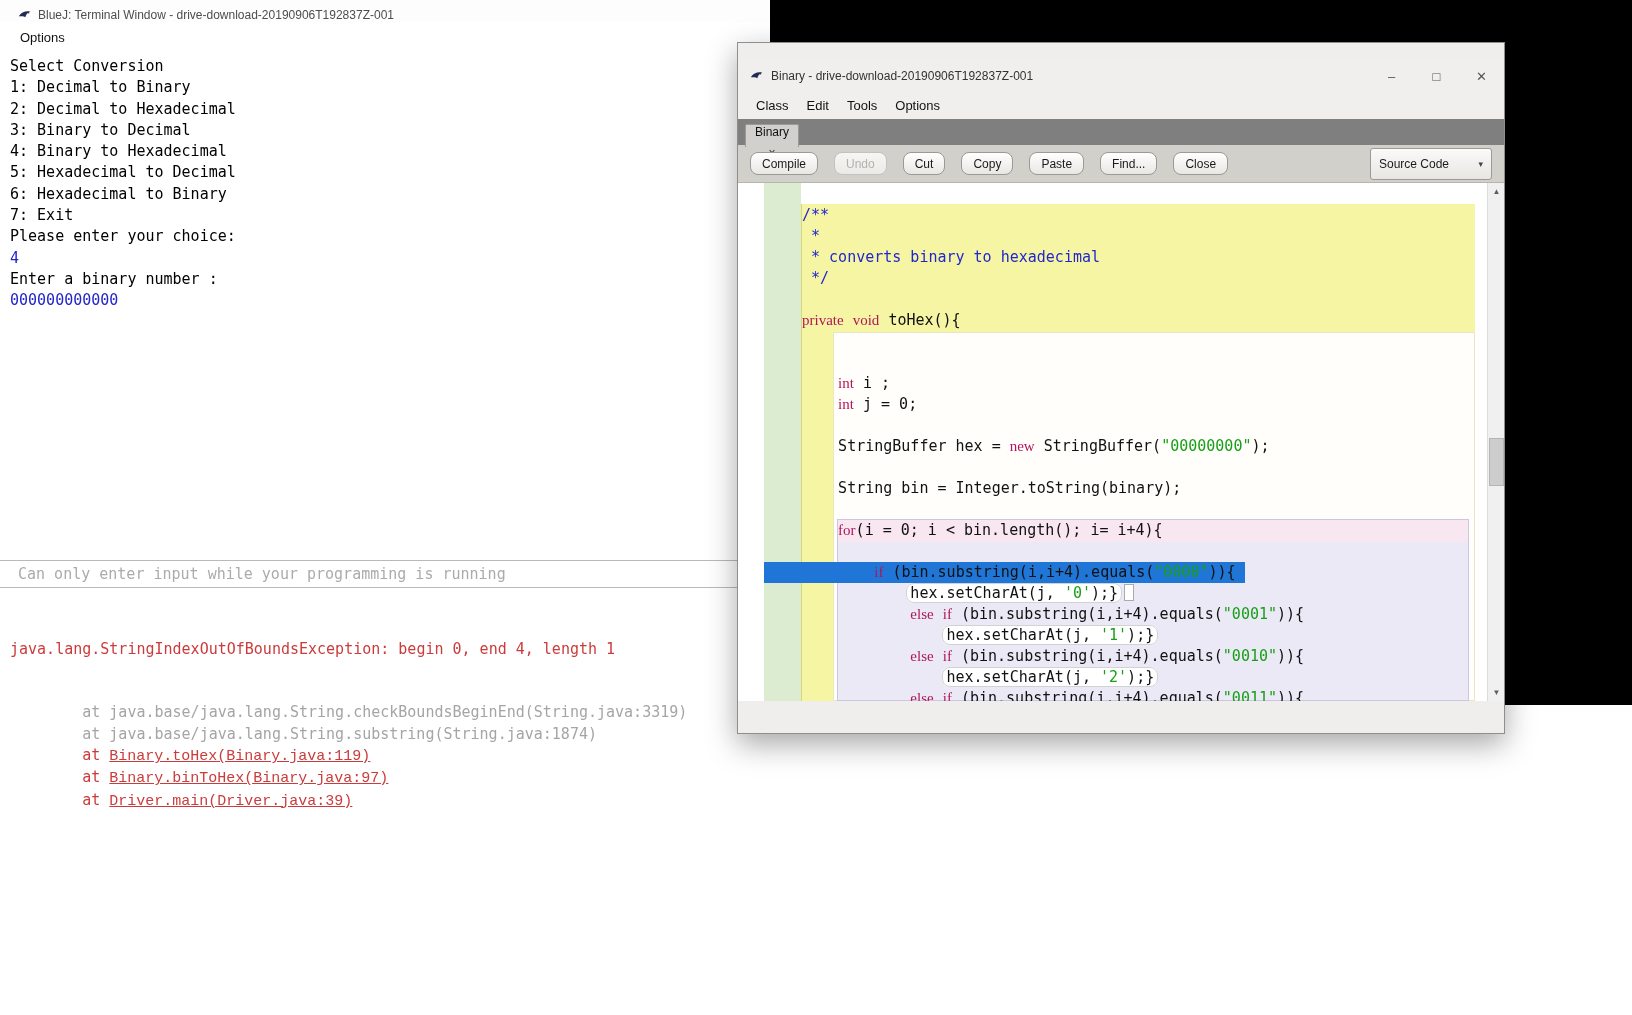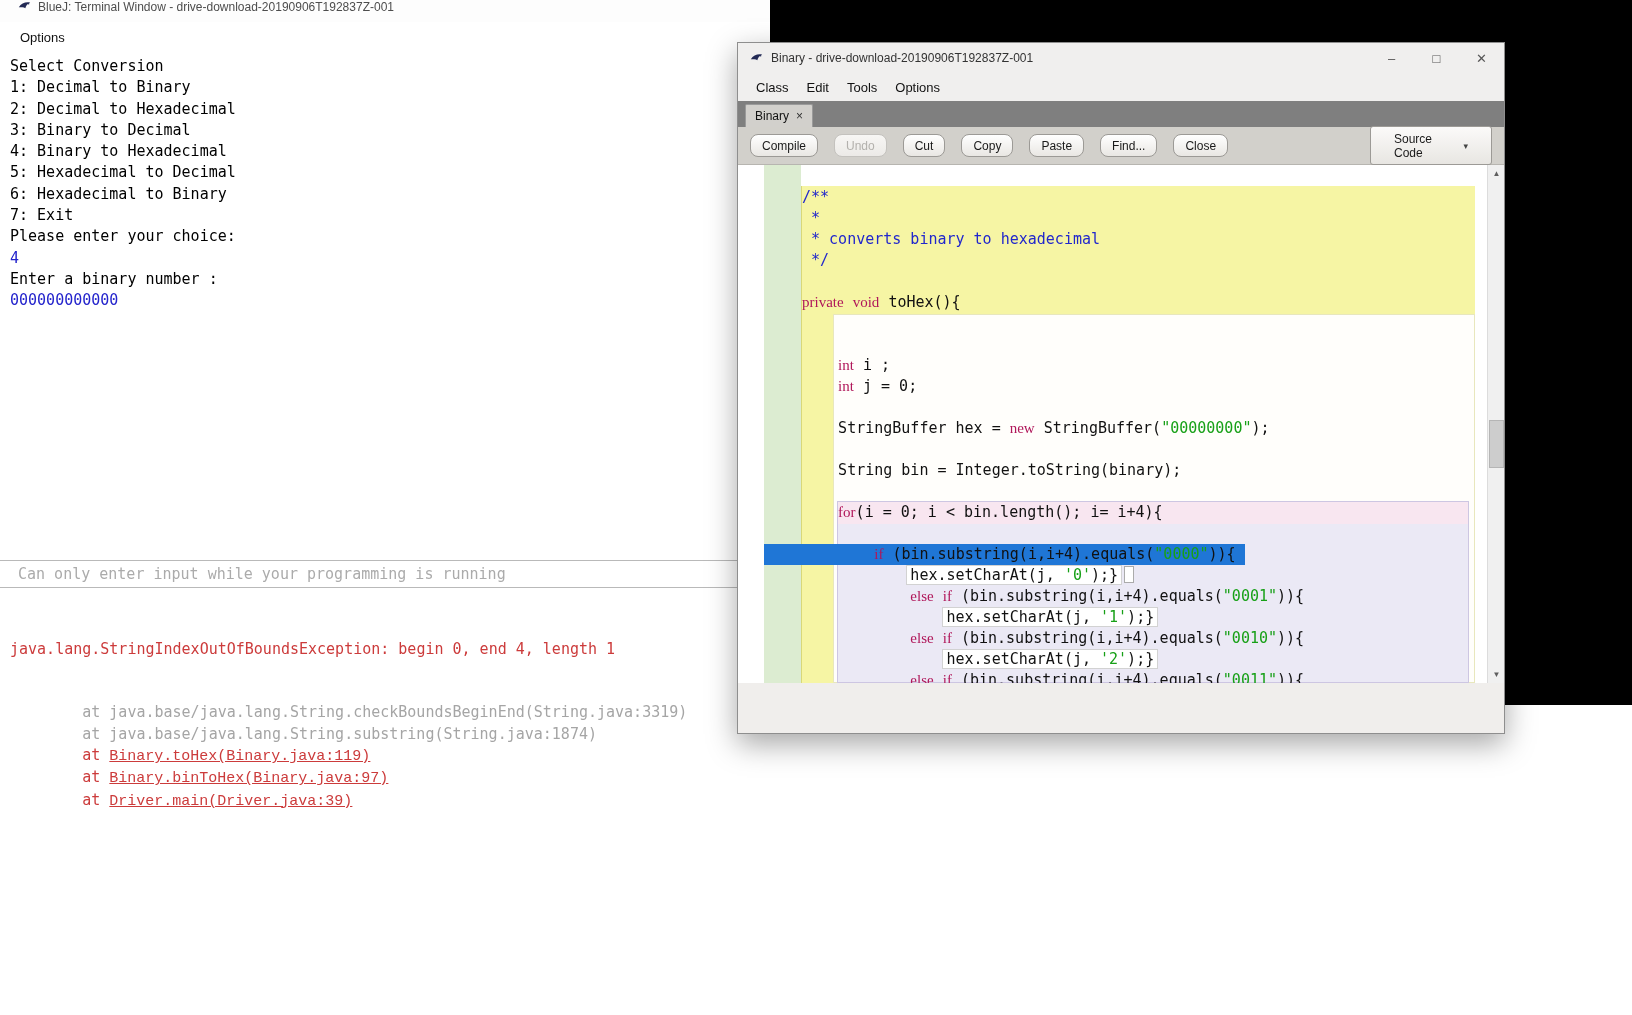--- a/index.html
+++ b/index.html
@@ -5,21 +5,21 @@
   * { margin:0; padding:0; box-sizing:border-box; }
   html,body { width:1632px; height:1015px; overflow:hidden; background:#fff;
               font-family:"Liberation Sans", sans-serif; }
   #desktop { position:relative; width:1632px; height:1015px; background:#fff; }
   .bg-black { position:absolute; background:#000; }
   #bg-top-right { left:770px; top:0; width:862px; height:42px; }
   #bg-right { left:1505px; top:0; width:127px; height:705px; }
 
   
   #terminal-window { position:absolute; left:0; top:0; width:770px; height:1015px; background:#fff; }
-  .t-titlebar { height:22px; display:flex; align-items:flex-start; gap:7px; padding-left:18px;
+  .t-titlebar { height:22px; display:flex; align-items:flex-end; gap:7px; padding-left:18px;
                 font-size:12px; color:#4d4d4d; background:#fdfdfd; }
   .t-menubar { height:30px; display:flex; align-items:center; padding-left:16px;
                font-size:13px; color:#111; }
   .t-menubar span { padding:2px 4px; }
   #terminal-output { position:absolute; left:10px; top:56px; font:15px/21.3px "DejaVu Sans Mono", monospace;
                      color:#000; white-space:pre; }
   #terminal-output .in { color:#2323cc; }
   .t-notice { position:absolute; left:0; top:560px; width:770px; height:28px;
               border-top:1px solid #b9b9b9; border-bottom:1px solid #b9b9b9;
               display:flex; align-items:center; padding-left:18px;
@@ -30,59 +30,59 @@
   .stk { padding-left:8ch; }
   .stk.dim, .stk.dim .at { color:#a5a5a5; }
   .stk.link, .stk.link .at { color:#cc3b3b; }
   .stk.link .frame { text-decoration:underline; cursor:pointer;font-family:Liberation Mono, monospace; }
 
   
   #editor-window { position:absolute; left:737px; top:42px; width:768px; height:692px;
                    background:#f0eeec; border:1px solid #8e8e8e;
                    box-shadow:0 10px 28px rgba(0,0,0,.35); }
   .e-titlebar { height:30px; display:flex; align-items:center; gap:8px; padding-left:12px;
-                font-size:12px; color:#333; background:#f0efee; }
+                font-size:12px; color:#333; background:#f0efee;margin-top:18px; }
   .e-controls { margin-left:auto; display:flex; height:100%; }
   .e-ctl { width:45px; height:100%; display:flex; align-items:center; justify-content:center;
            font-size:13px; color:#555; cursor:default; }
   .e-menubar { height:28px; display:flex; align-items:center; gap:18px; padding-left:18px;
                font-size:13px; color:#111; background:#f0efee; }
   .e-tabbar { height:26px; background:#7f7f7f; padding:3px 0 0 7px; }
   .tab { display:inline-flex; align-items:center; gap:7px; height:23px; padding:0 9px;
          background:#d2d0cc; border:1px solid #9a9a9a; border-bottom:none;
-         border-radius:2px 2px 0 0; font-size:12px; color:#111; }
+         border-radius:2px 2px 0 0; font-size:12px; color:#111;flex-direction:column; }
   .tab-close { font-size:12px; color:#333; }
   .e-toolbar { height:38px; background:#d2d0cb; border-bottom:1px solid #b7b5b0;
                display:flex; align-items:center; gap:16px; padding:0 12px; }
   .tbtn { height:23px; padding:0 11px; display:flex; align-items:center; font-size:12px;
           color:#1a1a1a; background:linear-gradient(#ffffff,#e9e7e3);
           border:1px solid #9c9a96; border-radius:8px; }
   .tbtn.disabled { color:#b3b1ad; border-color:#c4c2be; background:linear-gradient(#f7f6f4,#eceae7); }
-  .view-select { margin-left:auto; width:122px; height:39px; display:flex; align-items:center;
-                 justify-content:space-between; padding:0 23px; font-size:12px; color:#1a1a1a;
+  .view-select { margin-left:auto; width:122px; height:32px; display:flex; align-items:center;
+                 justify-content:space-between; padding:0 8px; font-size:12px; color:#1a1a1a;
                  background:linear-gradient(#fbfaf9,#e8e6e2); border:1px solid #9c9a96; border-radius:3px; }
   .view-select .chev { font-size:9px; color:#444; }
 
   .e-content { position:relative; height:518px; background:#fff; overflow:hidden; }
   .scope { position:absolute; }
   #scope-class  { left:26px; top:0; width:37px; height:100%; background:#dcecd1; }
   #scope-method { left:63px; top:21px; width:674px; height:497px; background:#f6f5a4;
                   border-left:1px solid #d9d878; }
   #scope-body   { left:95px; top:149px; width:642px; height:369px; background:#fffefb;
                   border:1px solid #e8e7bd; }
   #scope-loop   { left:99px; top:336px; width:632px; height:182px; background:#ebe9f5;
                   border:1px solid #cdc6e2; }
   #scope-loop-header { left:100px; top:337px; width:630px; height:22px; background:#f8e6f0; }
   #selection-highlight { left:26px; top:379px; width:481px; height:21px; background:#1f76d6; }
 
   #code-lines { position:absolute; left:64px; top:22px;
                 font:15px/21px "DejaVu Sans Mono", monospace; white-space:pre; color:#111; }
   .code-line { height:21px; }
   .c-pl { color:#111; } .c-kw { color:#b0175a;font-family:Liberation Serif, serif; } .c-str { color:#17a017; } .c-com { color:#2127cc; }
-  .inline-box { background:#fff; border:1px solid #d2d2d2; border-radius:0;
+  .inline-box { background:#fff; border:1px solid #d2d2d2; border-radius:8px;
                 padding:0 3px; margin-left:-4px; }
   .caret-box { display:inline-block; width:10px; height:17px; background:#fff;
                border:1px solid #ababab; vertical-align:-3px; margin-left:2px; }
 
   .vscroll { position:absolute; right:0; top:0; width:17px; height:100%;
              background:#f0f0f0; border-left:1px solid #dcdcdc; }
   .scroll-arrow { position:absolute; left:0; width:17px; height:17px; display:flex;
                   align-items:center; justify-content:center; font-size:8px; color:#5e5e5e; }
   .scroll-arrow.up { top:0; } .scroll-arrow.down { bottom:0; }
   .vthumb { position:absolute; left:1px; top:255px; width:15px; height:48px;

